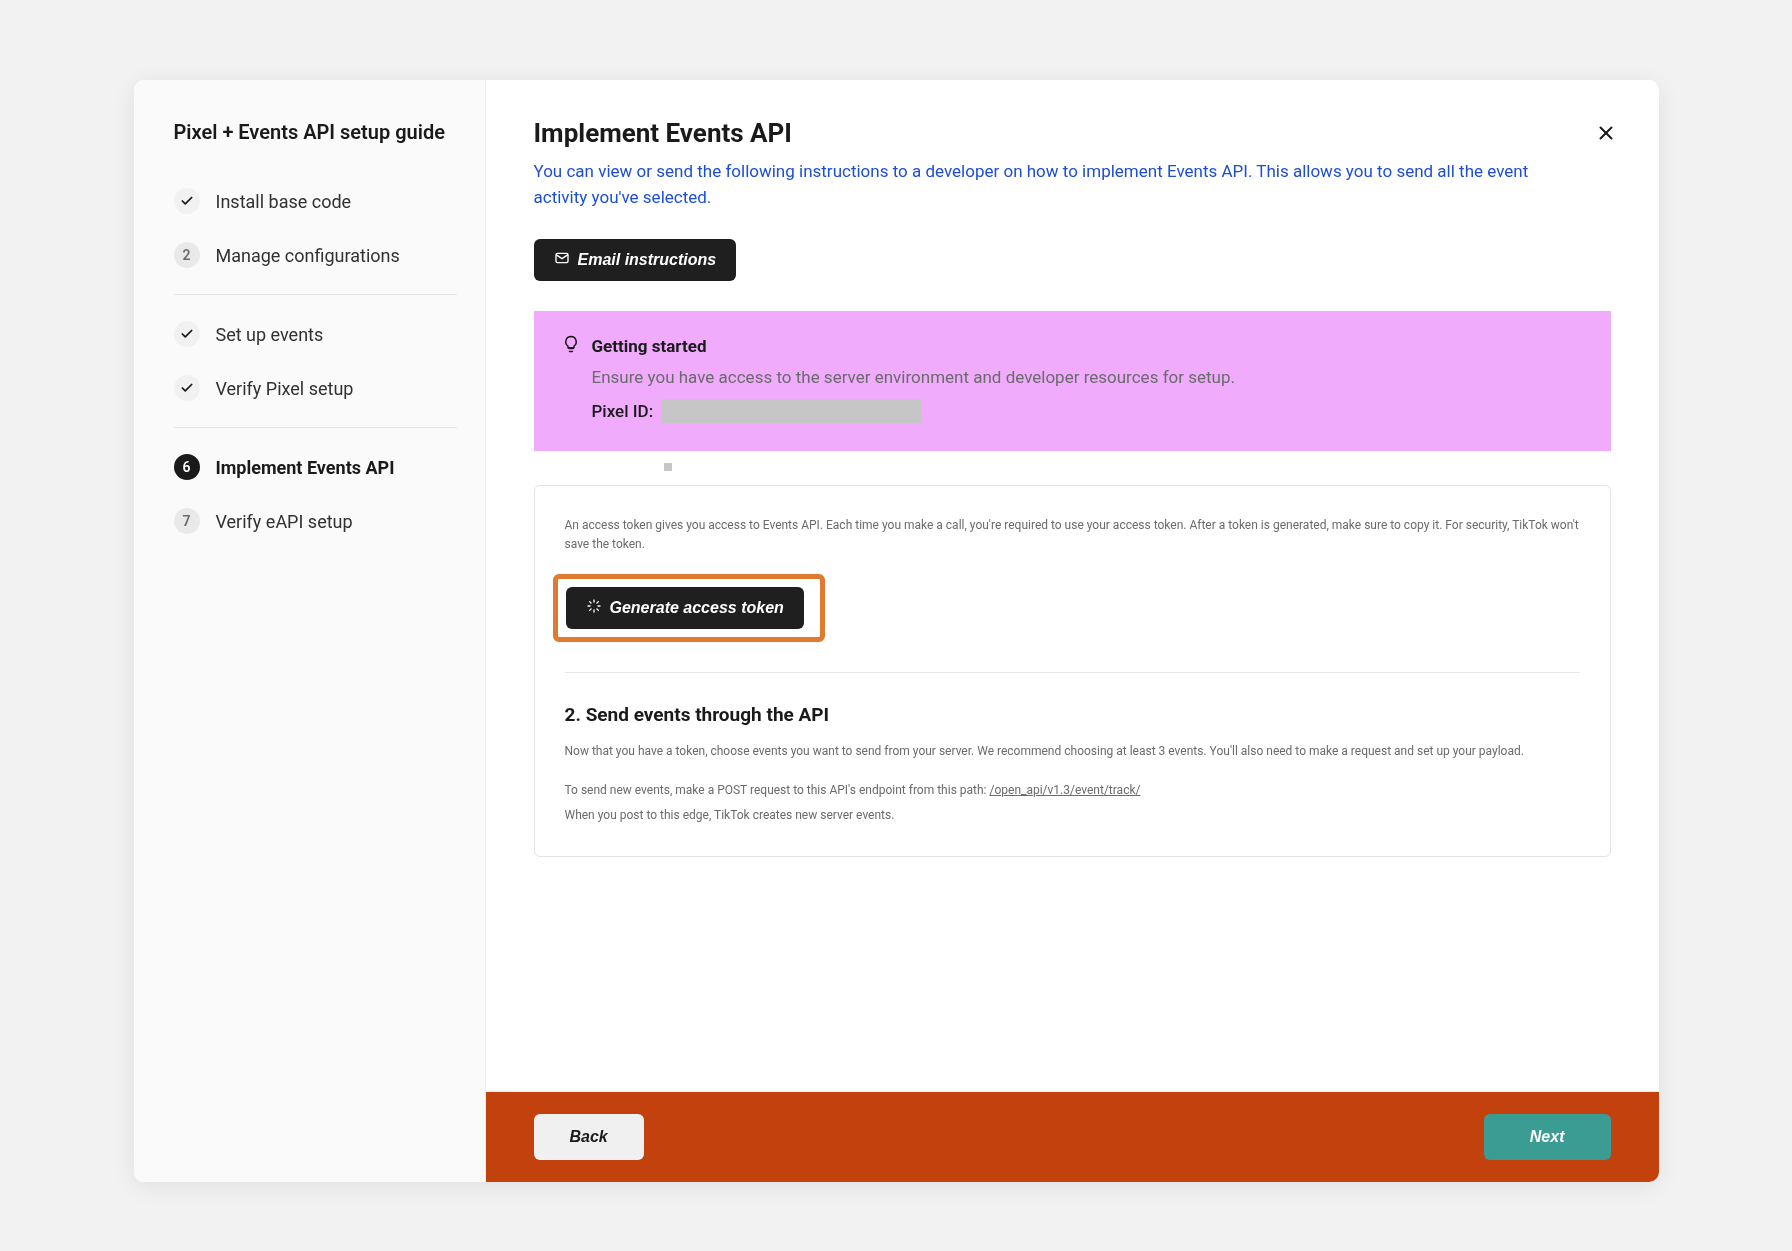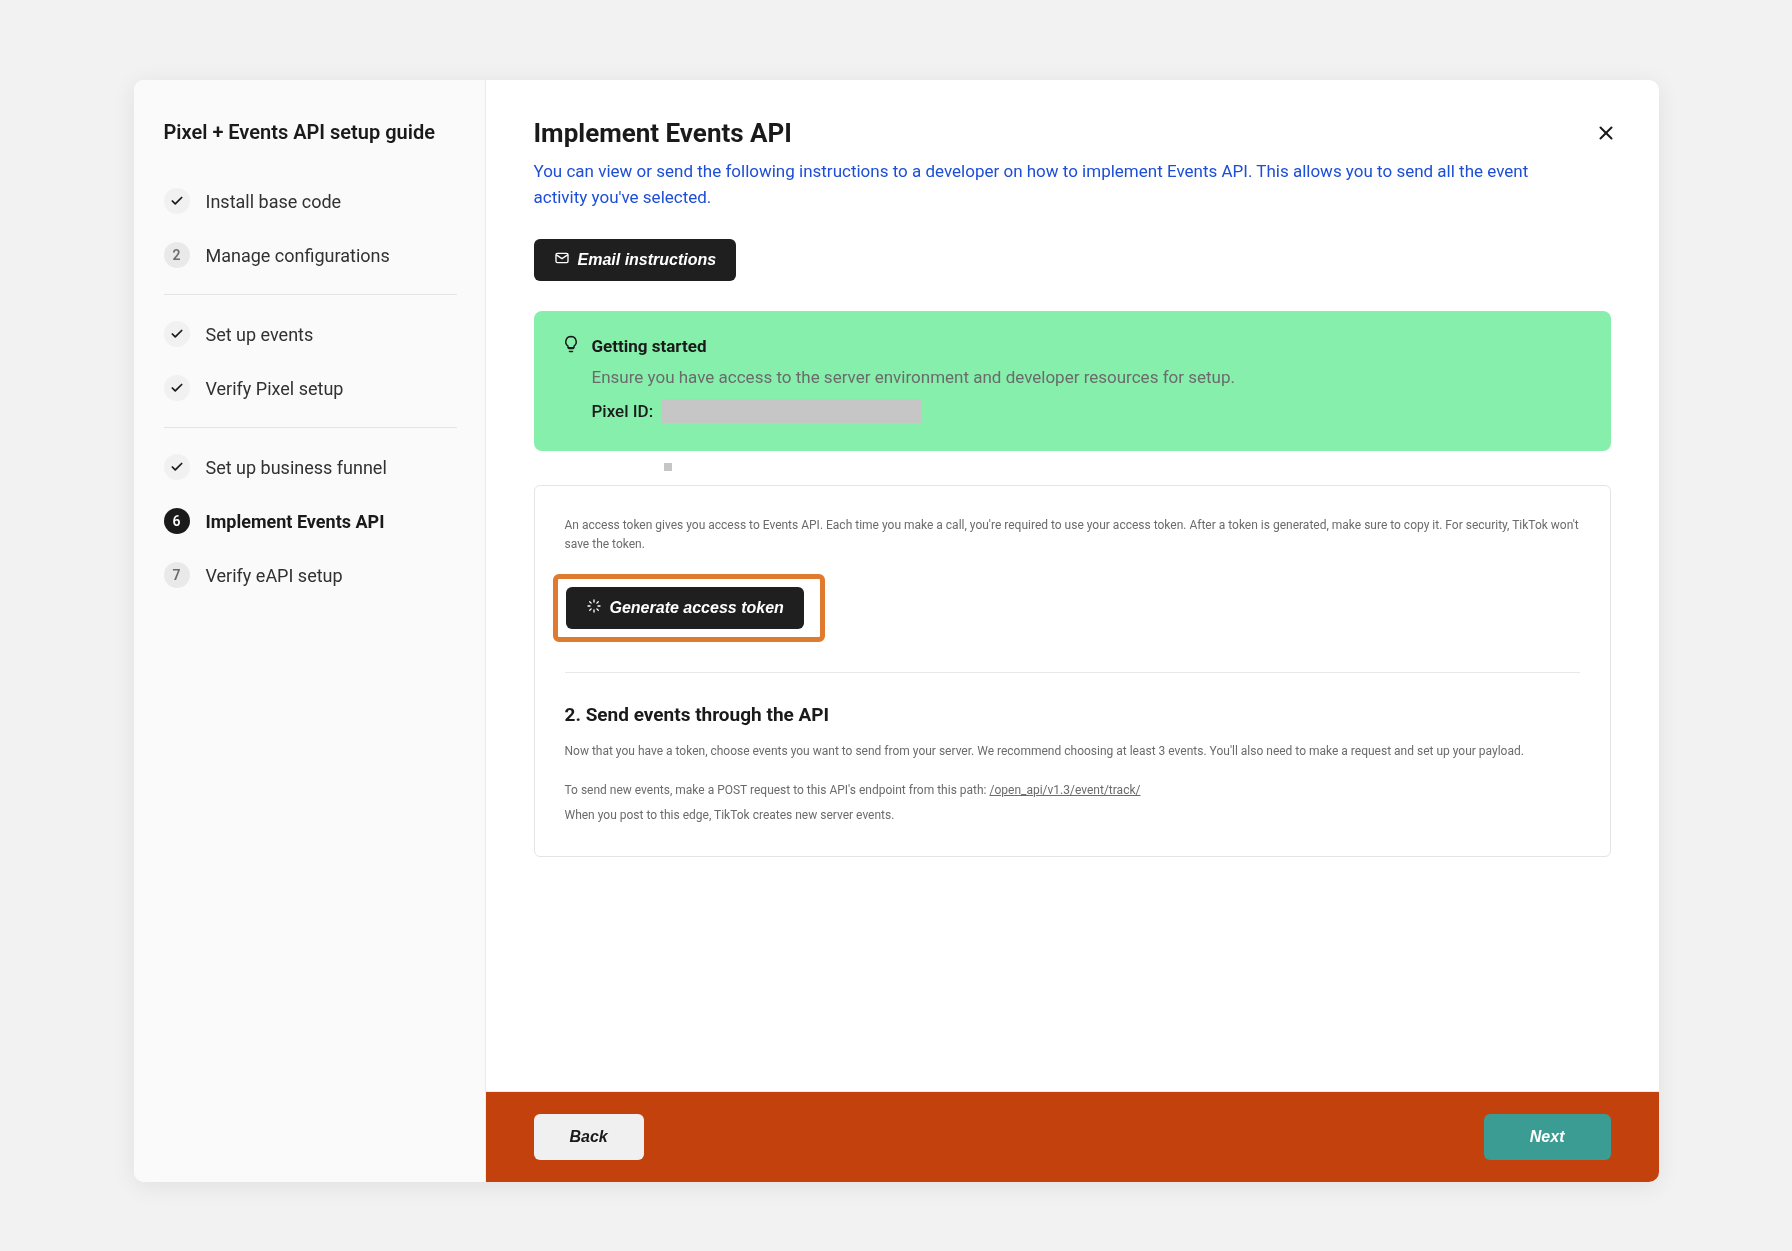--- a/index.html
+++ b/index.html
@@ -23,21 +23,21 @@
       border-radius: 10px;
       box-shadow: 0 4px 24px rgba(0,0,0,0.08);
       display: flex;
       overflow: hidden;
       height: 1102px;
     }
     
     .sidebar {
       width: 352px;
       background: #fafafa;
-      padding: 38px 28px 20px 30px;
+      padding: 38px 28px 20px 40px;
       border-right: 1px solid #ececec;
     }
     .sidebar-title {
       font-size: 20px;
       font-weight: 600;
       color: #1a1a1a;
       line-height: 1.4;
       margin-bottom: 28px;
     }
     .sidebar-divider {
@@ -144,22 +144,22 @@
     .btn-dark {
       background: #1f1f1f;
       color: #fff;
     }
     .btn-dark svg {
       width: 16px;
       height: 16px;
     }
     
     .info-box {
-      background: #86efac;
-      border-radius: 8px;
+      background: #f0abfc;
+      border-radius: 0;
       padding: 24px 28px 28px 28px;
       margin-top: 30px;
     }
     .info-box-head {
       display: flex;
       align-items: center;
       gap: 12px;
       margin-bottom: 10px;
     }
     .info-box-head svg {
@@ -298,28 +298,20 @@
       <div class="step-marker check">
         <svg viewBox="0 0 24 24" fill="none" stroke="currentColor" stroke-width="3" stroke-linecap="round" stroke-linejoin="round">
             <polyline points="20 6 9 17 4 12"></polyline>
           </svg>
       </div>
       <span class="step-label">Verify Pixel setup</span>
     </div>
 
     <div class="sidebar-divider"></div>
 
-    <div class="step-item">
-      <div class="step-marker check">
-        <svg viewBox="0 0 24 24" fill="none" stroke="currentColor" stroke-width="3" stroke-linecap="round" stroke-linejoin="round">
-            <polyline points="20 6 9 17 4 12"></polyline>
-          </svg>
-      </div>
-      <span class="step-label">Set up business funnel</span>
-    </div>
 
     <div class="step-item active">
       <div class="step-marker active">6</div>
       <span class="step-label">Implement Events API</span>
     </div>
 
     <div class="step-item muted">
       <div class="step-marker number">7</div>
       <span class="step-label">Verify eAPI setup</span>
     </div>

